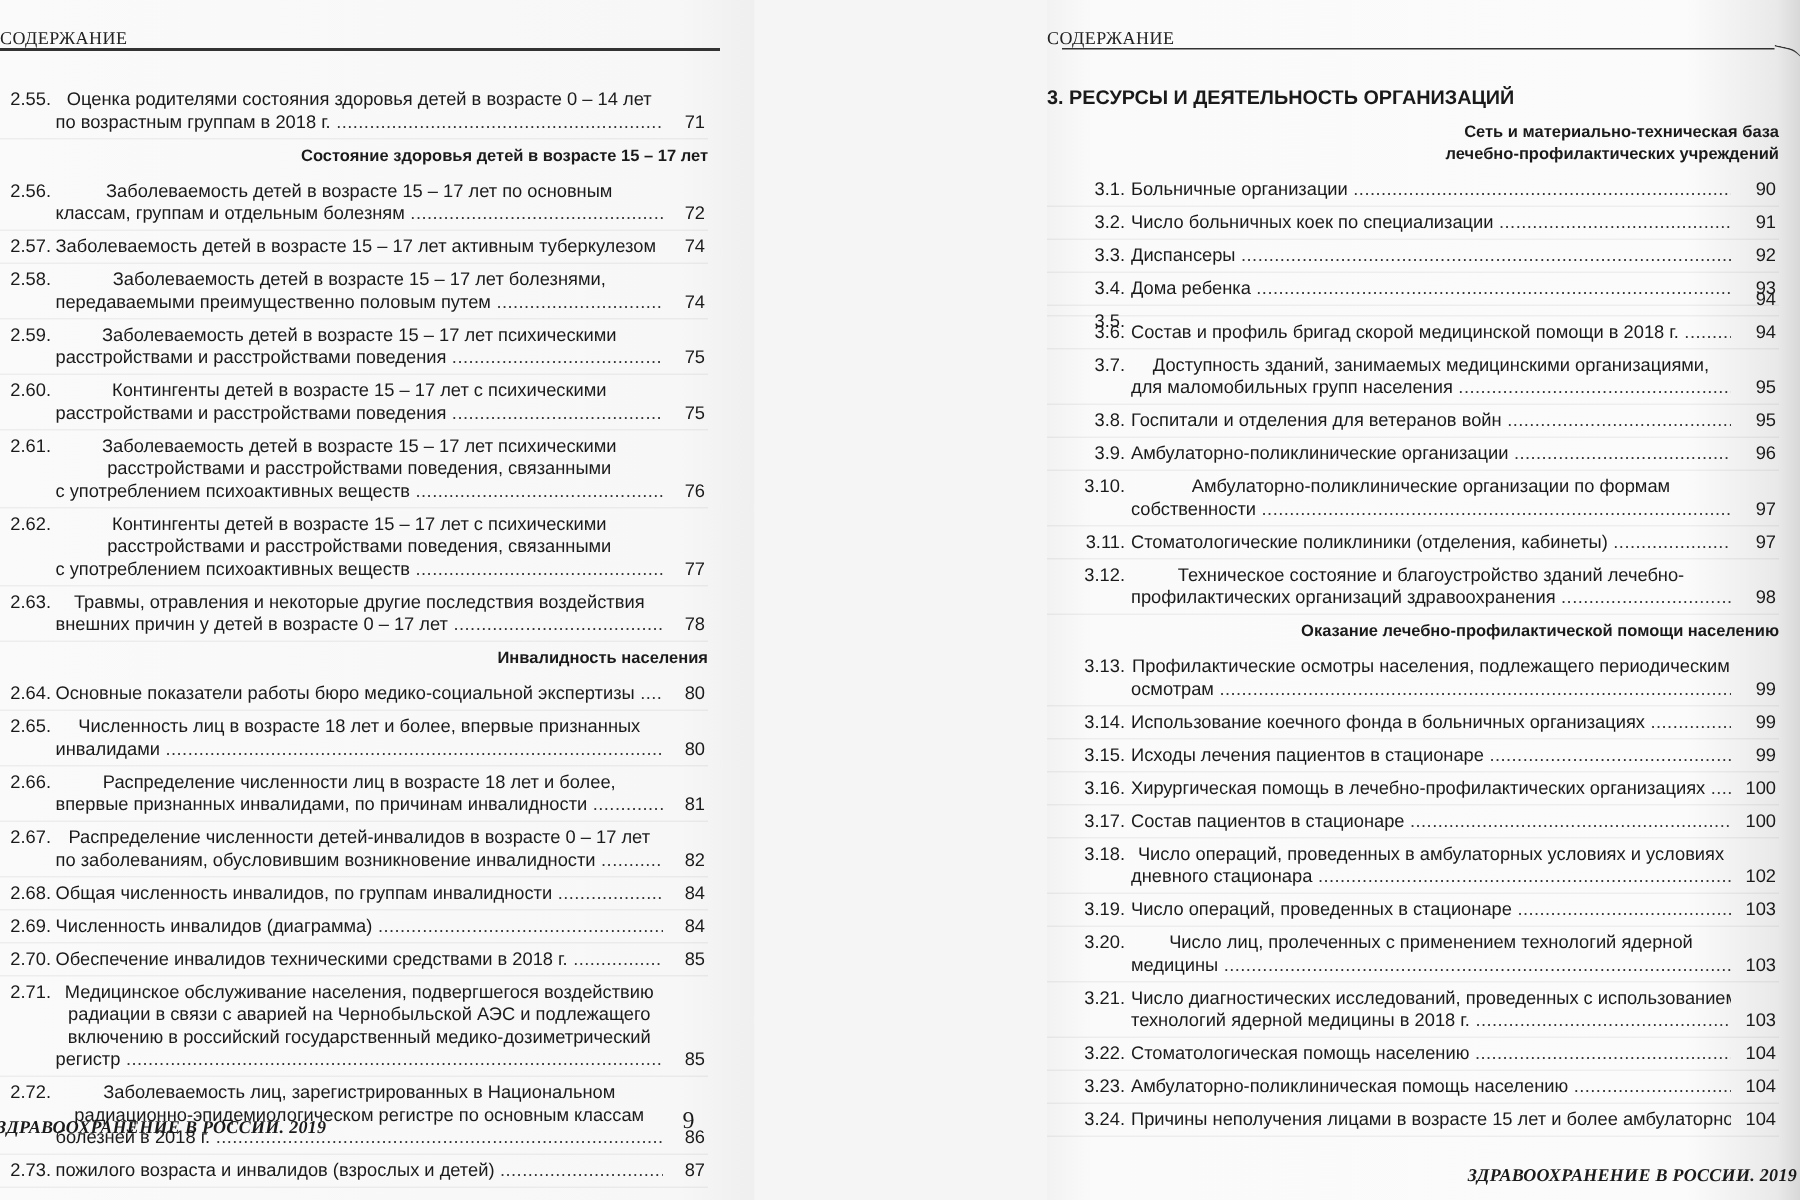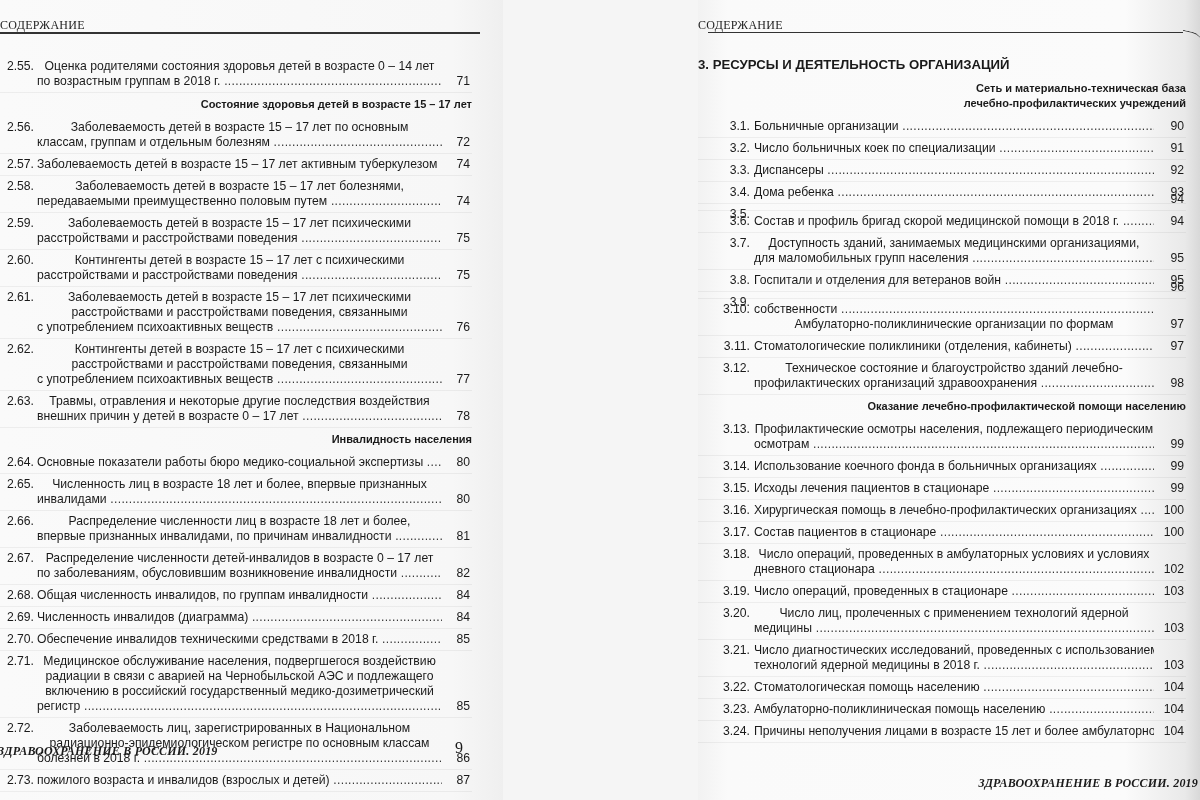--- a/index.html
+++ b/index.html
@@ -298,27 +298,30 @@
       </div>
       <div class="entry">
         <span class="num">3.8.</span>
         <span class="body">
           <span class="line last">Госпитали и отделения для ветеранов войн</span>
         </span>
         <span class="page-no">95</span>
       </div>
       <div class="entry">
         <span class="num">3.9.</span>
+        <span class="body">
+          <span class="line last">Амбулаторно-поликлинические организации</span>
+        </span>
         <span class="page-no">96</span>
       </div>
       <div class="entry">
         <span class="num">3.10.</span>
         <span class="body">
+          <span class="line">Амбулаторно-поликлинические организации по формам</span>
           <span class="line last">собственности</span>
-          <span class="line">Амбулаторно-поликлинические организации по формам</span>
         </span>
         <span class="page-no">97</span>
       </div>
       <div class="entry">
         <span class="num">3.11.</span>
         <span class="body">
           <span class="line last">Стоматологические поликлиники (отделения, кабинеты)</span>
         </span>
         <span class="page-no">97</span>
       </div>

